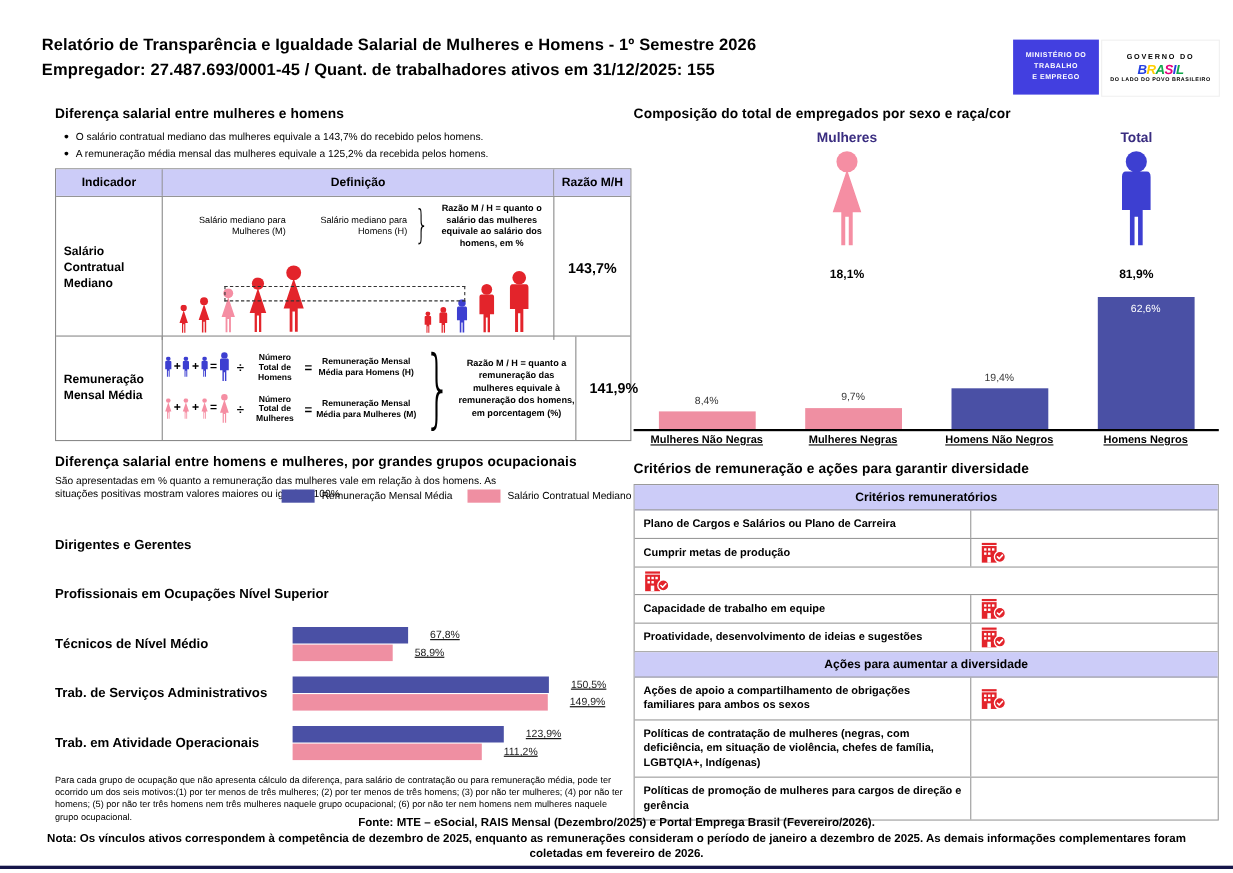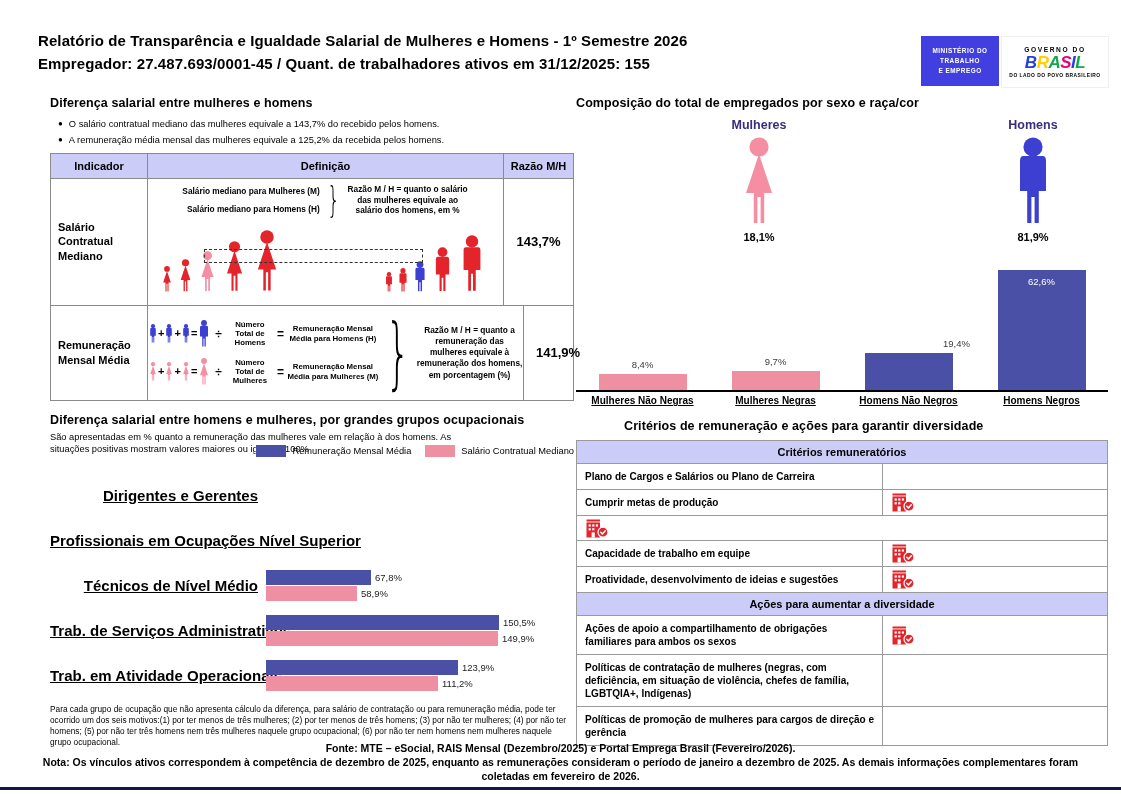--- a/index.html
+++ b/index.html
@@ -15,21 +15,21 @@
   .mte-logo {
     width:78px; height:50px; background:var(--mte-blue);
     color:#fff; display:flex; flex-direction:column; justify-content:center; align-items:center;
     font-size:6.4px; font-weight:bold; letter-spacing:0.5px; line-height:1.6; text-align:center;
   }
   .gov-logo {
     width:106px; height:50px; background:#fff; border:1px solid #f0f0f0;
     display:flex; flex-direction:column; align-items:center; justify-content:center;
   }
   .gov-top { font-size:6.6px; font-weight:bold; letter-spacing:1.6px; }
-  .gov-brand { font-size:17px; font-weight:bold; font-style:italic; letter-spacing:-0.5px; line-height:1; margin-top:1px; }
+  .gov-brand { font-size:12px; font-weight:bold; font-style:italic; letter-spacing:-0.5px; line-height:1; margin-top:1px; }
   .gov-bottom { font-size:4.9px; font-weight:bold; letter-spacing:0.5px; margin-top:2px; }
 
   
   .left-col  { position:absolute; left:38px;  top:96px; width:524px;margin-left:12px; }
   .right-col { position:absolute; left:576px; top:96px; width:532px; }
   .section-h { font-size:12.5px; font-weight:bold; letter-spacing:0.1px; }
 
   
   .bullets { margin:9px 0 7px 8px; }
   .bullet { display:flex; font-size:9.3px; margin-bottom:6px; }
@@ -43,21 +43,21 @@
   .rt-cell:last-child { border-right:none; }
   .rt-head .rt-cell {
     background:var(--lavender); font-weight:bold; font-size:11px;
     display:flex; align-items:center; justify-content:center; height:24px;
   }
   .indicator-cell { font-weight:bold; font-size:11px; display:flex; align-items:center; padding-left:7px; line-height:1.35; }
   .ratio-cell { font-weight:bold; font-size:13px; display:flex; align-items:center; justify-content:center; }
   .def-cell { padding:4px 6px; }
 
   .def-top { display:flex; align-items:center; justify-content:center; gap:2px; margin-top:1px; }
-  .def-lines { display:flex; flex-direction:column; gap:8px; font-size:8.3px; font-weight:bold; text-align:right; }
+  .def-lines { display:flex; gap:8px; font-size:8.3px; font-weight:normal; text-align:right; }
   .brace { font-family:"DejaVu Sans", sans-serif; font-weight:100; line-height:0.9; }
   .brace-sm { font-size:36px; transform:scaleX(0.55); }
   .brace-lg { font-size:78px; transform:scaleX(0.5); margin:0 -8px; }
   .def-note { width:122px; font-size:8.3px; font-weight:bold; text-align:center; line-height:1.3; }
   .picto-strip { position:relative; height:76px; margin-top:2px; }
   .pg { position:absolute; bottom:2px; display:flex; align-items:flex-end; gap:3px; }
   .pg-women { left:6px; }
   .pg-men { right:10px; }
   .dash-box { position:absolute; border:1.3px dashed #333; }
 
@@ -73,43 +73,43 @@
   .def-note2 { width:106px; font-size:8.3px; font-weight:bold; text-align:center; line-height:1.35; }
 
   
   .occ-head { margin-top:12px; }
   .occ-sub-wrap { position:relative; margin-top:4px; height:30px; }
   .occ-sub { font-size:9.3px; line-height:1.35; width:430px; }
   .occ-legend { position:absolute; right:0; top:14px; display:flex; align-items:center; gap:6px; font-size:9.3px; white-space:nowrap; }
   .swatch { width:30px; height:12px; display:inline-block; }
   .occ-chart { margin-top:12px; }
   .occ-row { display:flex; align-items:center; min-height:45px; }
-  .occ-label { width:208px; text-align:right; padding-right:8px; font-size:15px; font-weight:bold; white-space:nowrap;text-decoration:underline; }
+  .occ-label { width:208px; text-align:left; padding-right:8px; font-size:12px; font-weight:bold; white-space:nowrap; }
   .occ-bars { flex:1; display:flex; flex-direction:column; gap:1px; }
-  .bar-line { display:flex; align-items:center; gap:4px; }
+  .bar-line { display:flex; align-items:center; gap:20px;text-decoration:underline; }
   .hbar { height:15px; }
   .hval { font-size:9.5px; color:#1c1c1c; }
   .occ-note { font-size:8.3px; line-height:1.35; margin-top:6px; }
 
   
   .figures { position:relative; height:152px; }
   .fig-block { position:absolute; width:170px; text-align:center; top:8px; }
-  .fig-women { left:98px; }
+  .fig-women { left:109px; }
   .fig-men { left:372px; }
   .fig-label { font-size:12.5px; font-weight:bold; color:var(--purple); margin-bottom:5px; }
-  .fig-pct { font-size:11px; font-weight:bold; margin-top:2px; }
+  .fig-pct { font-size:11px; font-weight:bold; margin-top:14px; }
   .comp-chart { position:relative; height:128px; border-bottom:2px solid #000; display:flex; align-items:flex-end; }
   .comp-col { width:25%; position:relative; height:100%; }
   .comp-bar { position:absolute; bottom:0; left:50%; transform:translateX(-50%); width:88px; }
   .comp-val { position:absolute; left:50%; transform:translateX(-50%); font-size:9.5px; color:#3a3a3a; white-space:nowrap; }
   .comp-labels { display:flex; margin-top:3px; }
   .comp-label { width:25%; text-align:center; font-size:10px; font-weight:bold;text-decoration:underline; }
 
   
-  .crit-h { margin-top:13px;margin-left:48px; }
+  .crit-h { margin-top:13px; }
   .crit-table { border:1px solid #9a9a9a; margin-top:7px; }
   .crit-sect { background:var(--lavender); text-align:center; font-weight:bold; font-size:11px; padding:5px 0; border-bottom:1px solid #9a9a9a; }
   .crit-row { display:grid; grid-template-columns:306px 1fr; border-bottom:1px solid #9a9a9a; }
   .crit-row:last-child { border-bottom:none; }
   .crit-label { padding:6px 8px; font-size:10px; font-weight:bold; line-height:1.3; border-right:1px solid #9a9a9a; }
   .crit-icon { display:flex; align-items:center; padding-left:9px; min-height:24px; }
 
   
   .footer { position:absolute; left:0; right:0; top:741px; text-align:center; font-size:10.5px; font-weight:bold; line-height:1.35; }
   .footer .nota { width:1058px; margin:0 auto; }
@@ -352,41 +352,41 @@
   <div class="figures">
     <div class="fig-block fig-women">
       <div class="fig-label">Mulheres</div>
       <div id="big-woman"><svg width="46" height="88" viewBox="0 0 22 44" xmlns="http://www.w3.org/2000/svg">
             <circle cx="11" cy="5" r="4.8" fill="#f58ea3"></circle>
             <path fill="#f58ea3" d="M11 8.5 L17.5 28 L13.6 28 L13.6 43 L11.8 43 L11.8 30 L10.2 30 L10.2 43 L8.4 43 L8.4 28 L4.5 28 Z"></path>
           </svg></div>
       <div class="fig-pct">18,1%</div>
     </div>
     <div class="fig-block fig-men">
-      <div class="fig-label">Homens</div>
+      <div class="fig-label">Total</div>
       <div id="big-man"><svg width="46" height="88" viewBox="0 0 22 44" xmlns="http://www.w3.org/2000/svg">
             <circle cx="11" cy="5" r="4.8" fill="#3d3fd1"></circle>
             <path fill="#3d3fd1" d="M6.2 9.5 L15.8 9.5 Q17.5 9.5 17.5 12 L17.5 27 L13.9 27 L13.9 43 L11.8 43 L11.8 30 L10.2 30 L10.2 43 L8.1 43 L8.1 27 L4.5 27 L4.5 12 Q4.5 9.5 6.2 9.5 Z"></path>
           </svg></div>
       <div class="fig-pct">81,9%</div>
     </div>
   </div>
 
   <div class="comp-chart">
       <div class="comp-col">
         <div class="comp-bar" style="height: 16px; background: rgb(239, 143, 162);"></div>
         <span class="comp-val" style="bottom: 20px;">8,4%</span>
       </div>
       <div class="comp-col">
         <div class="comp-bar" style="height: 19px; background: rgb(239, 143, 162);"></div>
         <span class="comp-val" style="bottom: 23px;">9,7%</span>
       </div>
       <div class="comp-col">
         <div class="comp-bar" style="height: 37px; background: rgb(74, 80, 165);"></div>
-        <span class="comp-val" style="bottom: 41px; margin-left: 48px;">19,4%</span>
+        <span class="comp-val" style="bottom: 41px;">19,4%</span>
       </div>
       <div class="comp-col">
         <div class="comp-bar" style="height: 120px; background: rgb(74, 80, 165);"></div>
         <span class="comp-val" style="bottom: 103px; color: rgb(255, 255, 255);">62,6%</span>
       </div>
     </div>
   <div class="comp-labels">
       <span class="comp-label">Mulheres Não Negras</span>
       <span class="comp-label">Mulheres Negras</span>
       <span class="comp-label">Homens Não Negros</span>

